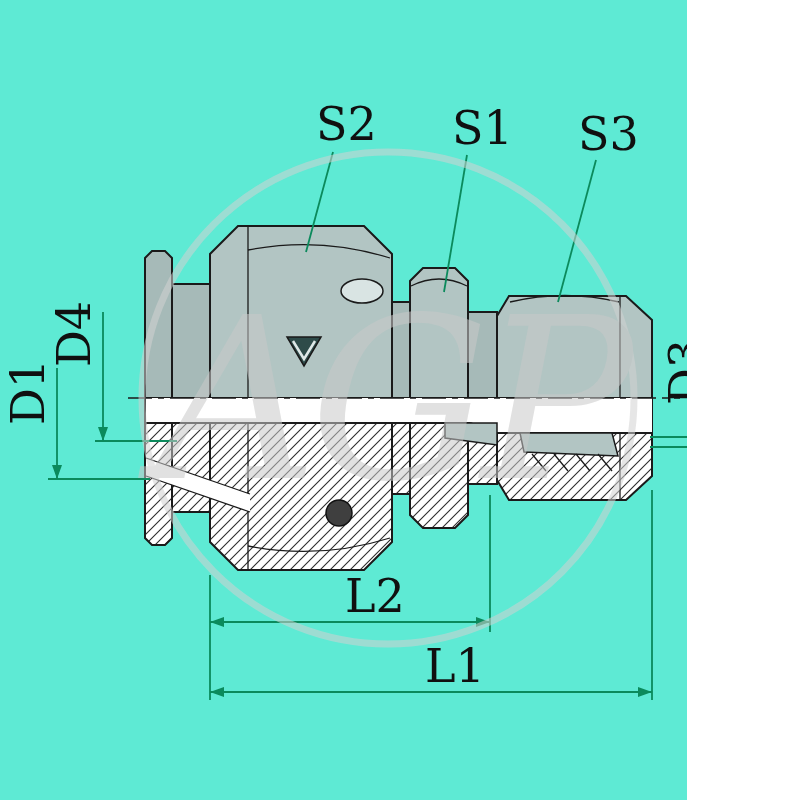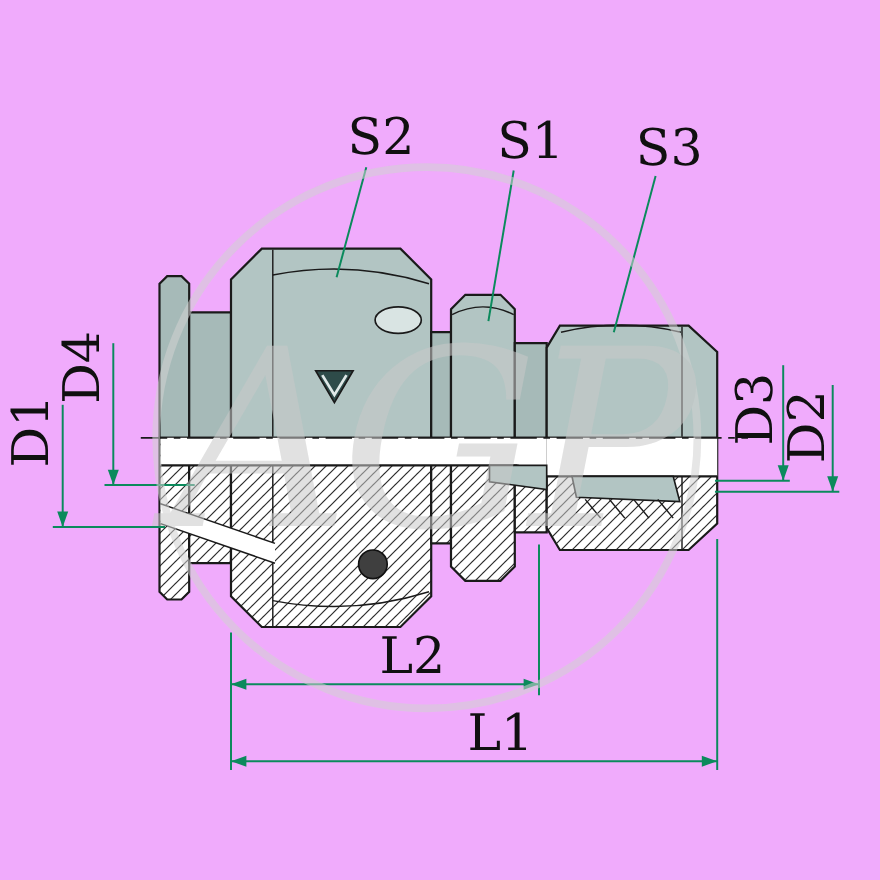--- a/index.html
+++ b/index.html
@@ -1,16 +1,16 @@
 <!DOCTYPE html>
 <html><head>
 <meta charset="utf-8">
 <style>
   html,body{margin:0;padding:0;background:#ffffff;}
-  #canvas{position:relative;width:800px;height:800px;background:#f0abfc;overflow:hidden;}
+  #canvas{position:relative;width:687px;height:800px;background:#5eead4;overflow:hidden;}
   svg{display:block;}
   .metal{fill:#b2c5c3;stroke:#1a1a1a;stroke-width:2;}
   .metal-dk{fill:#a6bab8;stroke:#1a1a1a;stroke-width:2;}
   .metal-hl{fill:#d9e4e3;stroke:#1a1a1a;stroke-width:1.5;}
   .hatched{fill:url(#hatch);stroke:#1a1a1a;stroke-width:2;}
   .thin{fill:none;stroke:#1a1a1a;stroke-width:1.3;}
   .bore{fill:#ffffff;stroke:none;}
   .boreline{fill:none;stroke:#1a1a1a;stroke-width:2;}
   .dim{fill:none;stroke:#0b8a5c;stroke-width:1.8;}
   .dimarrow{fill:#0b8a5c;stroke:none;}

